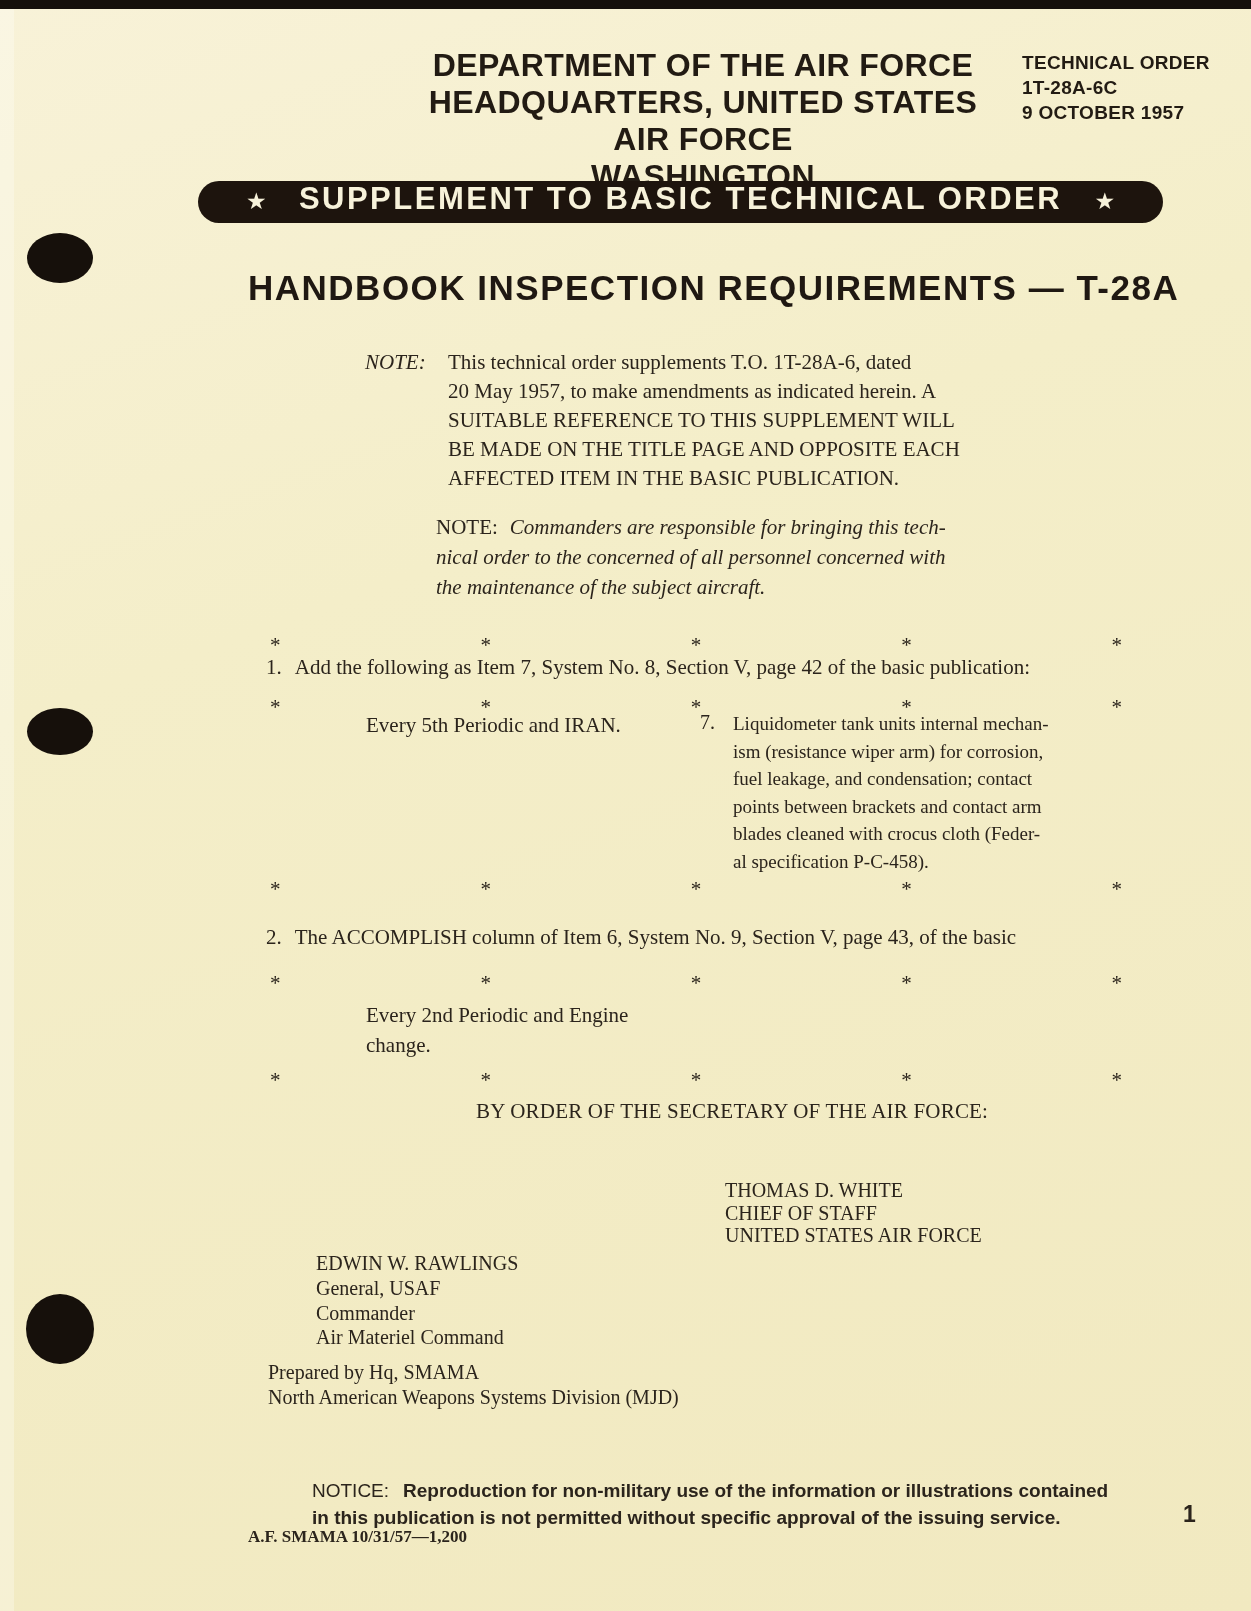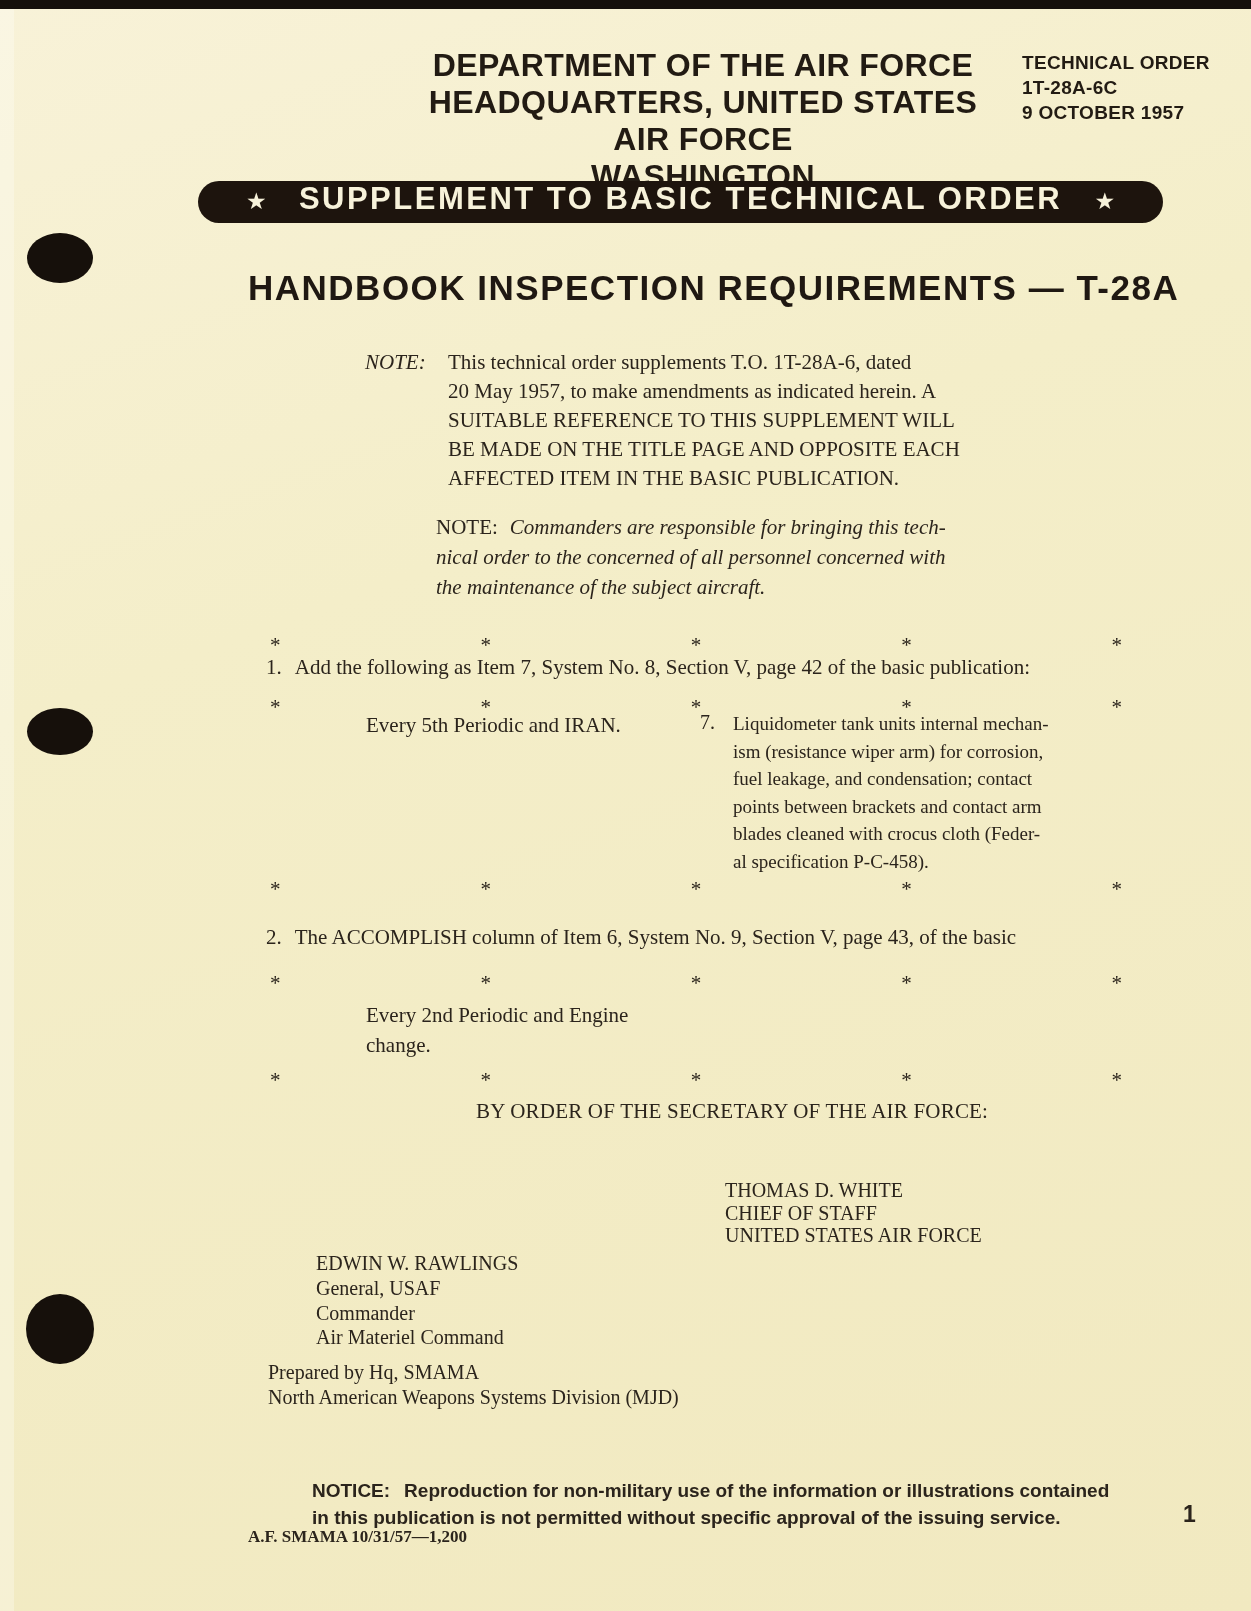--- a/index.html
+++ b/index.html
@@ -62,21 +62,21 @@
   .amend2{position:absolute;left:366px;top:1001px;font-size:21px;line-height:29.5px;}
 
   .order-line{position:absolute;left:476px;top:1099px;font-size:21px;letter-spacing:0.2px;white-space:nowrap;}
 
   .sig-right{position:absolute;left:725px;top:1179px;font-size:20px;line-height:22.5px;}
   .sig-left{position:absolute;left:268px;top:1251px;font-size:20px;line-height:24.8px;margin-left:48px;}
   .prepared{position:absolute;left:268px;top:1360px;font-size:20px;line-height:24.5px;}
 
   .notice{position:absolute;left:312px;top:1477px;width:770px;
     font-family:"Liberation Sans",sans-serif;font-weight:600;font-size:19px;line-height:27px;color:#2b241c;}
-  .notice .label{font-weight:700;margin-right:14px;}
+  .notice .label{font-weight:400;margin-right:14px;}
   .notice div{white-space:nowrap;}
 
   .print-code{position:absolute;left:248px;top:1527px;font-size:17px;font-weight:700;}
   .page-num{position:absolute;left:1183px;top:1501px;font-family:"Liberation Sans",sans-serif;
     font-weight:600;font-size:23px;}
 </style>
 </head>
 <body>
 
 <div class="page">

